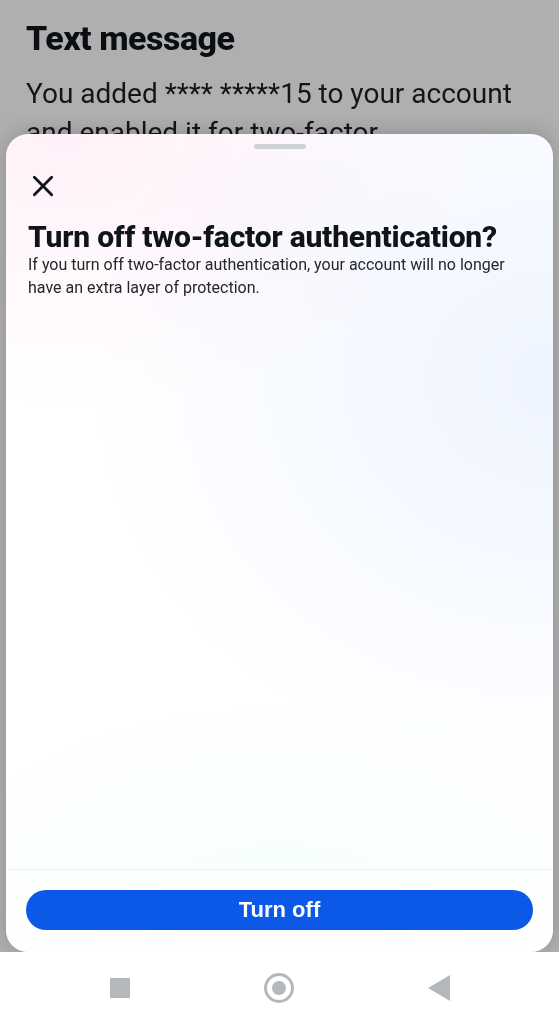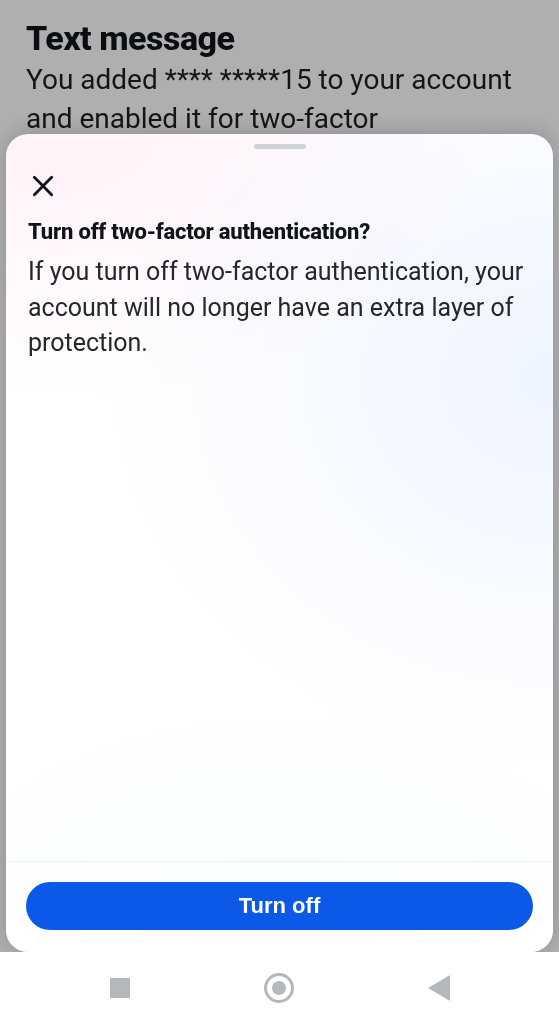--- a/index.html
+++ b/index.html
@@ -16,21 +16,21 @@
   .bg-layer {
     position: absolute;
     inset: 0;
     padding: 18px 26px 0 26px;
     background: #fbfbfb;
   }
   .bg-title {
     font-size: 34px;
     font-weight: 800;
     letter-spacing: -0.5px;
-    margin-bottom: 2px;
+    margin-bottom: 16px;
   }
   .bg-desc {
     font-size: 28px;
     line-height: 1.4;
     color: #1d1f22;
     font-weight: 400;
   }
   .bg-link { color: #1d63d9; }
 
   .scrim {
@@ -78,42 +78,41 @@
     background: transparent;
     border: none;
     cursor: pointer;
     color: #0f1419;
   }
   .sheet-body {
     padding: 10px 22px 0 22px;
     flex: 1 1 auto;
   }
   .sheet-title {
-    font-size: 22px;
+    font-size: 30px;
     font-weight: 800;
-    margin-bottom: 10px;
     letter-spacing: -0.2px;
   }
   .sheet-desc {
-    font-size: 25px;
+    font-size: 16px;
     line-height: 1.42;
     color: #24272b;
   }
 
   .sheet-actions {
     border-top: 1px solid rgba(0,0,0,0.06);
     padding: 20px 20px 22px 20px;
     display: flex;
     flex-direction: column;
     gap: 18px;
     background: linear-gradient(to bottom, rgba(255,255,255,0.4), rgba(255,255,255,0.9));
   }
   .btn {
     width: 100%;
-    height: 48px;
+    height: 40px;
     border-radius: 30px;
     font-size: 22px;
     font-weight: 700;
     display: flex;
     align-items: center;
     justify-content: center;
     cursor: pointer;
   }
   .btn-primary {
     background: #0b59e6;

